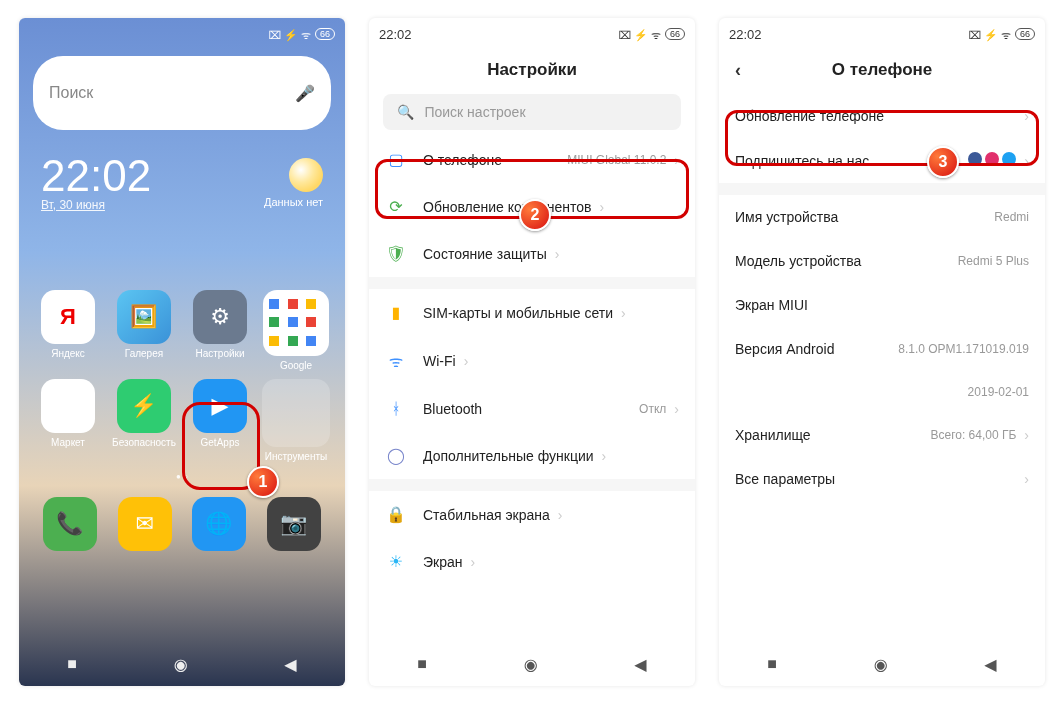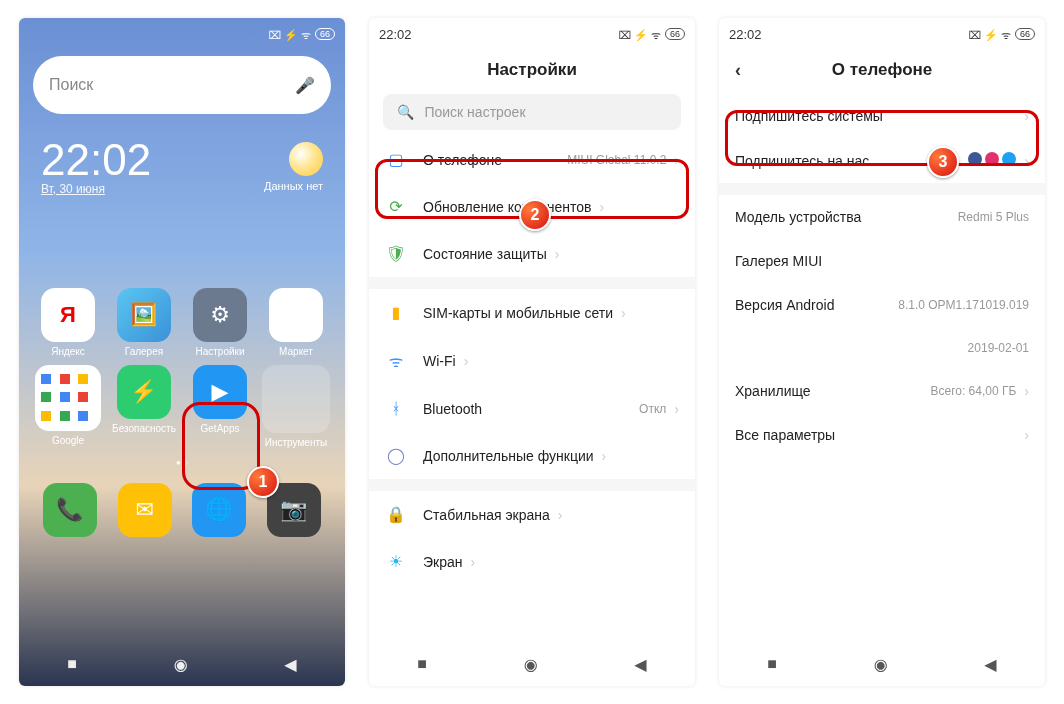--- a/index.html
+++ b/index.html
@@ -40,21 +40,21 @@
   }
   .statusbar .time-left { margin-right: auto; font-size:13px; font-weight:500;}
   .phone2 .statusbar, .phone3 .statusbar { color: #333; }
   .searchpill {
     background: #fff;
     border-radius: 30px;
     margin: 10px 14px;
     height: 44px;
     display: flex;
     align-items: center;
-    padding: 7px 16px;
+    padding: 15px 16px;
     color: #888;
     justify-content: space-between;
   }
   .clockrow {
     display:flex;
     justify-content: space-between;
     align-items:center;
     margin: 14px 22px 0;
   }
   .bigclock { font-size: 44px; font-weight:300; line-height:1;}
@@ -158,40 +158,40 @@
       <div class="appicon" style="background:#fff;color:#e00;font-weight:bold;">Я</div>
       <div class="applabel">Яндекс</div>
     </div>
     <div>
       <div class="appicon" style="background:linear-gradient(135deg,#5bc5f2,#3a92d8);">🖼️</div>
       <div class="applabel">Галерея</div>
     </div>
     <div style="position:relative;">
       <div class="appicon" style="background:#6b7a8f;color:#fff;">⚙</div>
       <div class="applabel">Настройки</div>
-    </div>
-    <div>
-      <div class="appicon" style="background:#fff;">▶</div>
-      <div class="applabel">Маркет</div>
     </div>
     <div>
       <div class="appicon" style="background:#fff;font-size:10px;display:grid;grid-template-columns:1fr 1fr 1fr;gap:2px;padding:6px;">
         <span style="width:10px;height:10px;background:#4285f4;"></span>
           <span style="width:10px;height:10px;background:#ea4335;"></span>
           <span style="width:10px;height:10px;background:#fbbc05;"></span>
         <span style="width:10px;height:10px;background:#34a853;"></span>
           <span style="width:10px;height:10px;background:#4285f4;"></span>
           <span style="width:10px;height:10px;background:#ea4335;"></span>
         <span style="width:10px;height:10px;background:#fbbc05;"></span>
           <span style="width:10px;height:10px;background:#34a853;"></span>
           <span style="width:10px;height:10px;background:#4285f4;"></span>
       </div>
       <div class="applabel">Google</div>
     </div>
     <div>
+      <div class="appicon" style="background:#fff;">▶</div>
+      <div class="applabel">Маркет</div>
+    </div>
+    <div>
       <div class="appicon" style="background:#2ecc71;color:#fff;">⚡</div>
       <div class="applabel">Безопасность</div>
     </div>
     <div>
       <div class="appicon" style="background:#2196f3;color:#fff;">▶</div>
       <div class="applabel">GetApps</div>
     </div>
     <div>
       <div class="appicon" style="background:rgba(255,255,255,0.2);font-size:10px;display:grid;grid-template-columns:1fr 1fr;gap:3px;padding:7px;">
         <span style="background:#ffa726;border-radius:4px;"></span>
@@ -294,40 +294,44 @@
     <span class="time-left">22:02</span>
     <span>⌧ ⚡ ᯤ</span>
     <span style="border:1px solid #555;border-radius:8px;padding:0 4px;font-size:9px;">66</span>
   </div>
   <div class="header">
     <span class="back-arrow">‹</span>
     <span>О телефоне</span>
   </div>
   <div class="list">
     <div class="row">
-      <span>Подпишитесь системы</span>
+      <span>Обновление телефоне</span>
       <span class="rval"></span>
       <span class="chev">›</span>
     </div>
     <div class="row">
       <span>Подпишитесь на нас</span>
       <span class="rval">
         <span style="display:inline-block;width:14px;height:14px;border-radius:50%;background:#3b5998;"></span>
         <span style="display:inline-block;width:14px;height:14px;border-radius:50%;background:#e1306c;"></span>
         <span style="display:inline-block;width:14px;height:14px;border-radius:50%;background:#1da1f2;"></span>
       </span>
       <span class="chev">›</span>
     </div>
     <div class="sep"></div>
     <div class="row">
+      <span>Имя устройства</span>
+      <span class="rval">Redmi</span>
+    </div>
+    <div class="row">
       <span>Модель устройства</span>
       <span class="rval">Redmi 5 Plus</span>
     </div>
     <div class="row">
-      <span>Галерея MIUI</span>
+      <span>Экран MIUI</span>
     </div>
     <div class="row">
       <span>Версия Android</span>
       <span class="rval">8.1.0 OPM1.171019.019</span>
     </div>
     <div class="row">
       <span class="rval">2019-02-01</span>
     </div>
     <div class="row">
       <span>Хранилище</span>

